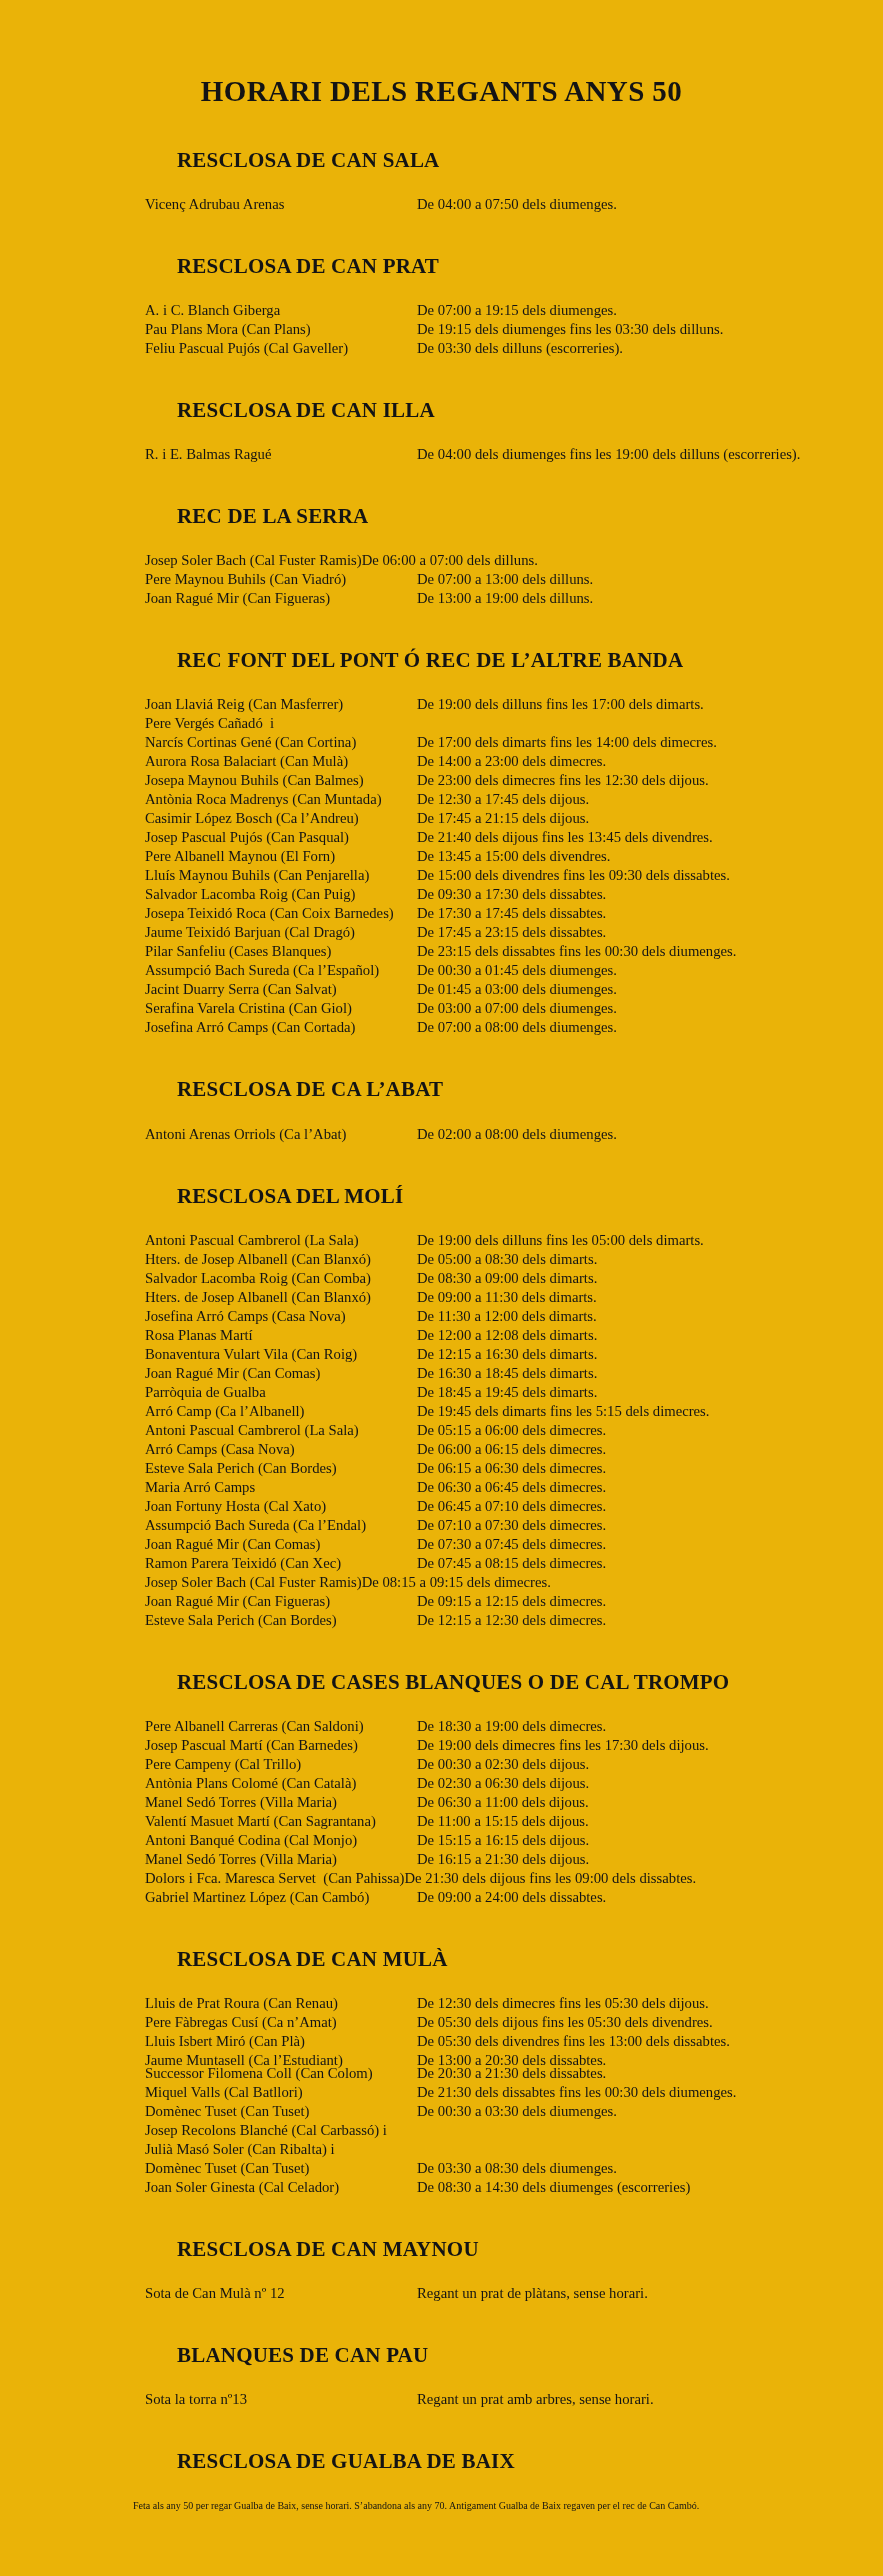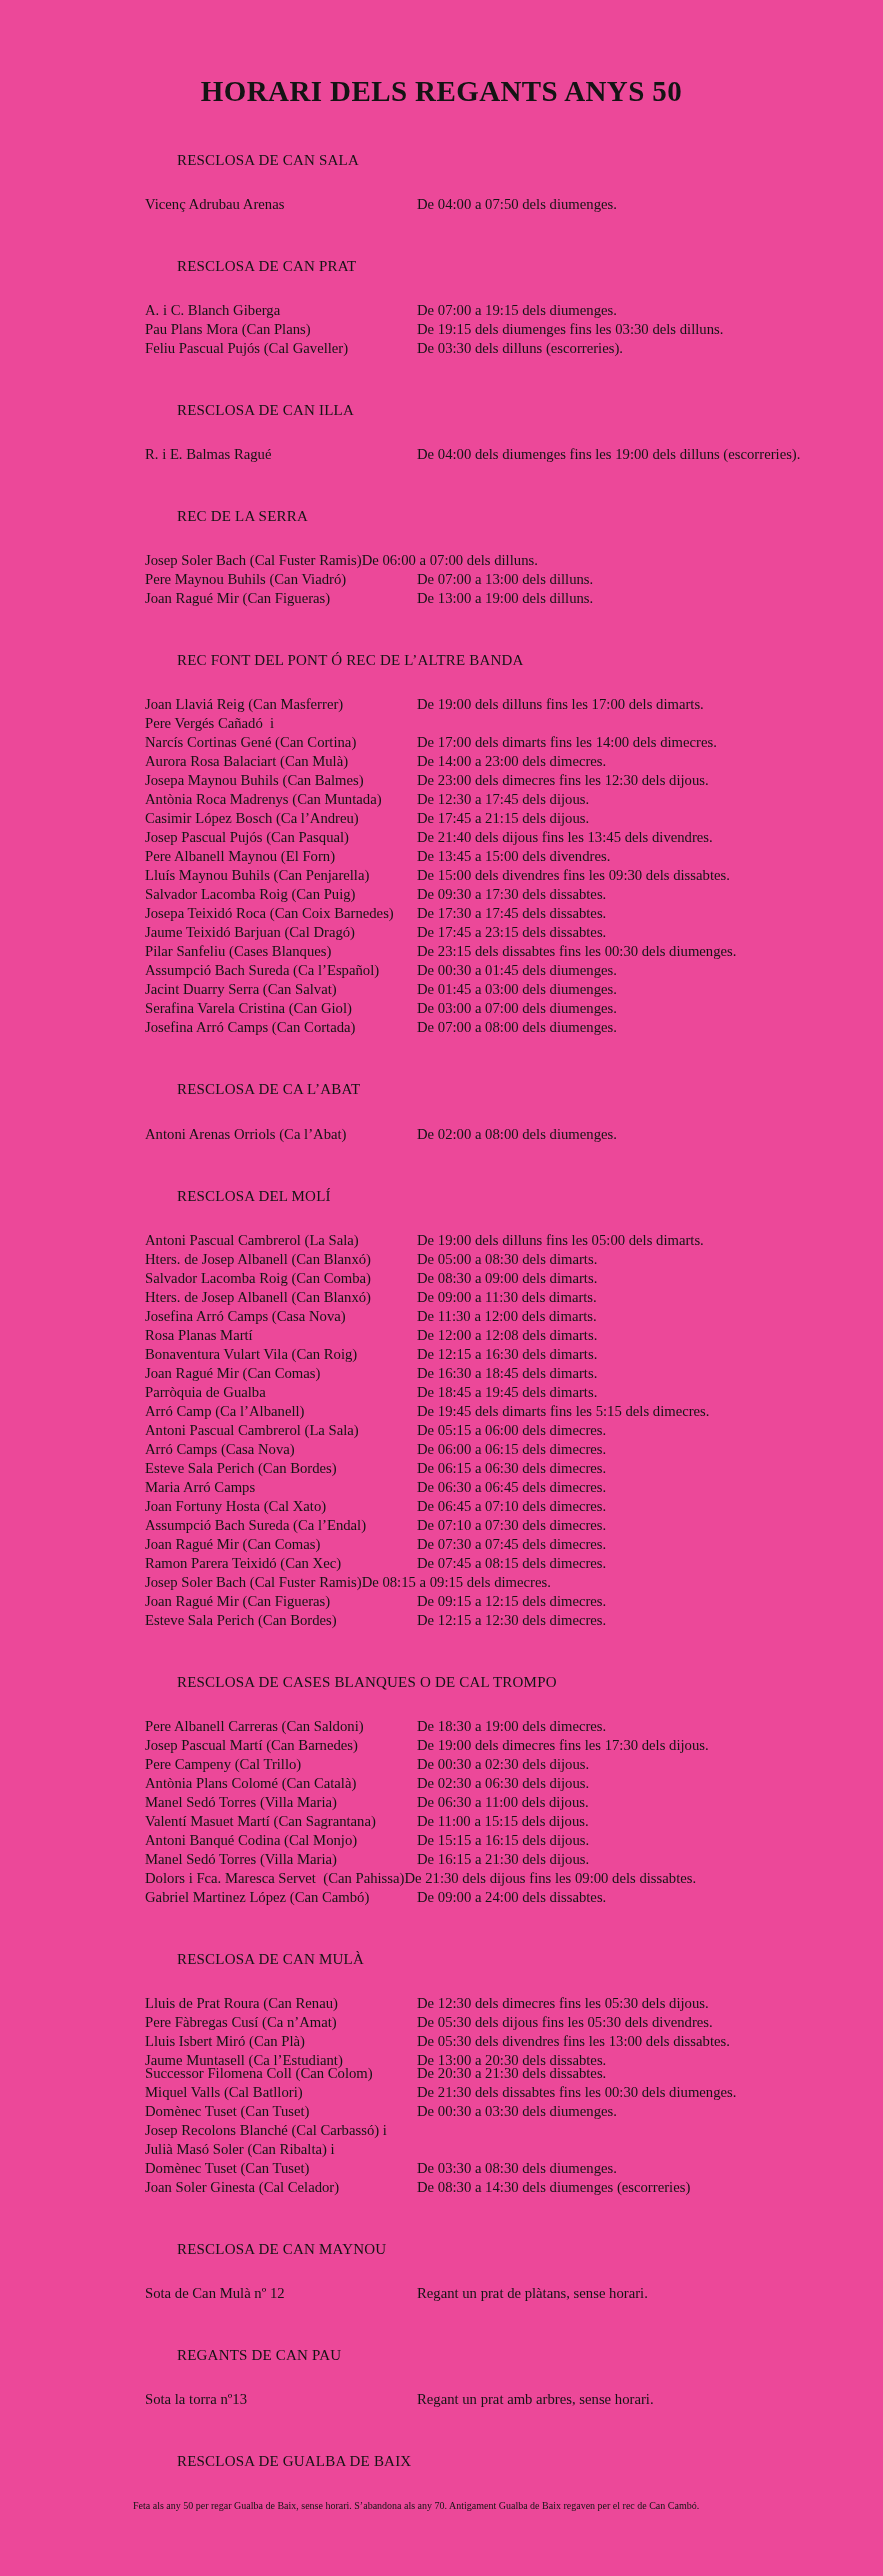--- a/index.html
+++ b/index.html
@@ -10,34 +10,34 @@
   body {
     width: 883px;
     min-height: 2576px;
     color: #141414;
     font-family: "Liberation Serif", "DejaVu Serif", serif;
   }
   .page {
     position: relative;
     width: 883px;
     min-height: 2576px;
-    background: #ec4899;
+    background: #eab308;
   }
   h1.doc-title {
     margin: 0;
     padding-top: 74px;
     text-align: center;
     font-size: 29px;
     font-weight: 700;
     letter-spacing: 0.4px;
     line-height: 34px;
   }
   h2.section-heading {
-    font-size: 15px;
-    font-weight: 400;
+    font-size: 21px;
+    font-weight: 700;
     line-height: 19.6px;
     margin: 43px 0 24.5px 177px;
     letter-spacing: 0.2px;
   }
   .entries {
     margin: 12px;
   }
   .row {
     margin-left: 133px;
     min-height: 19px;
@@ -390,21 +390,21 @@
       <section>
         <h2 class="section-heading">RESCLOSA DE CAN MAYNOU</h2>
         <div class="entries">
           <div class="row cols">
             <span class="name">Sota de Can Mulà nº 12</span>
             <span class="sched">Regant un prat de plàtans, sense horari.</span>
           </div>
         </div>
       </section>
       <section>
-        <h2 class="section-heading">REGANTS DE CAN PAU</h2>
+        <h2 class="section-heading">BLANQUES DE CAN PAU</h2>
         <div class="entries">
           <div class="row cols">
             <span class="name">Sota la torra nº13</span>
             <span class="sched">Regant un prat amb arbres, sense horari.</span>
           </div>
         </div>
       </section>
       <section>
         <h2 class="section-heading">RESCLOSA DE GUALBA DE BAIX</h2>
         <p class="note">Feta als any 50 per regar Gualba de Baix, sense horari. S’abandona als any 70. Antigament Gualba de Baix regaven per el rec de Can Cambó.</p>

